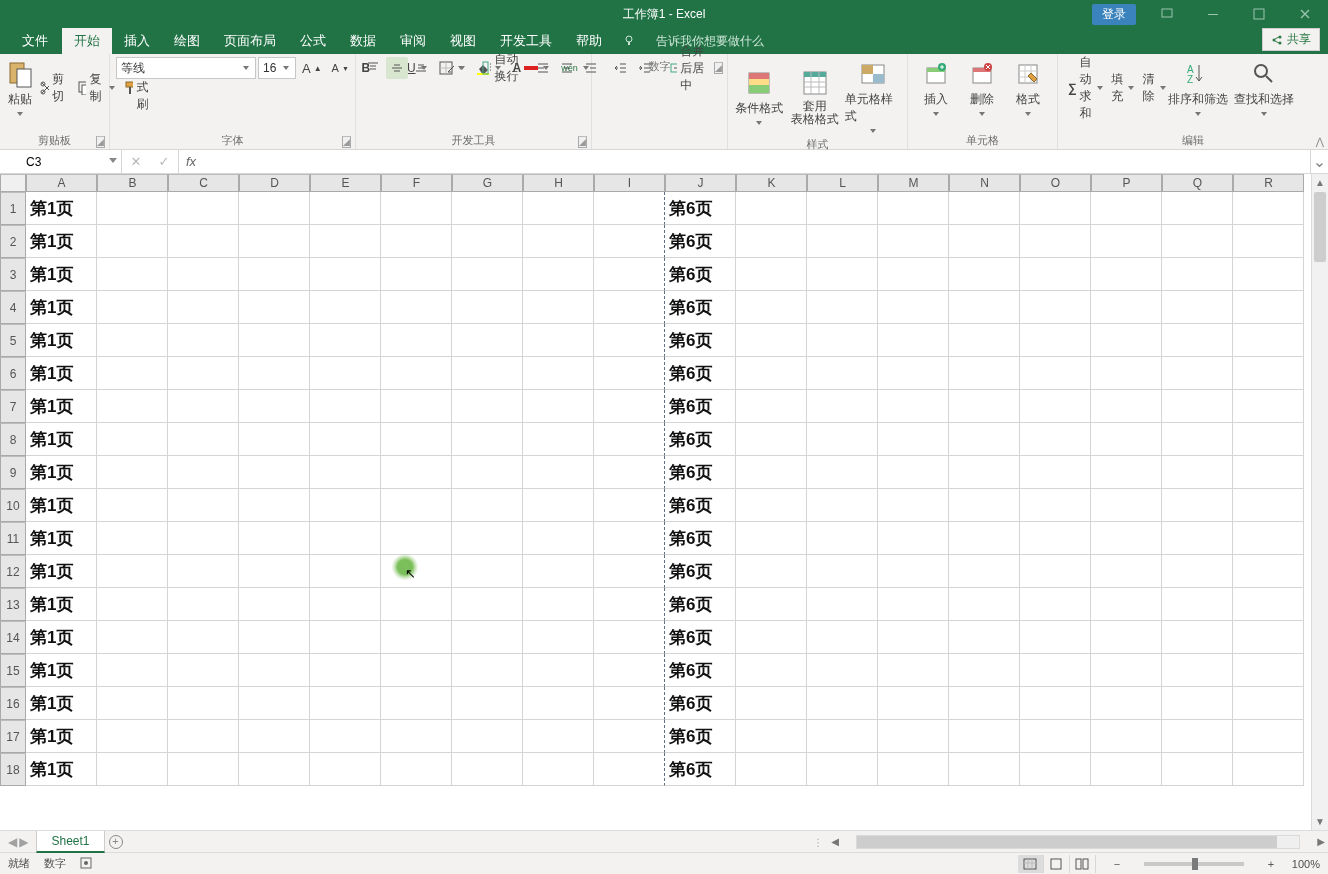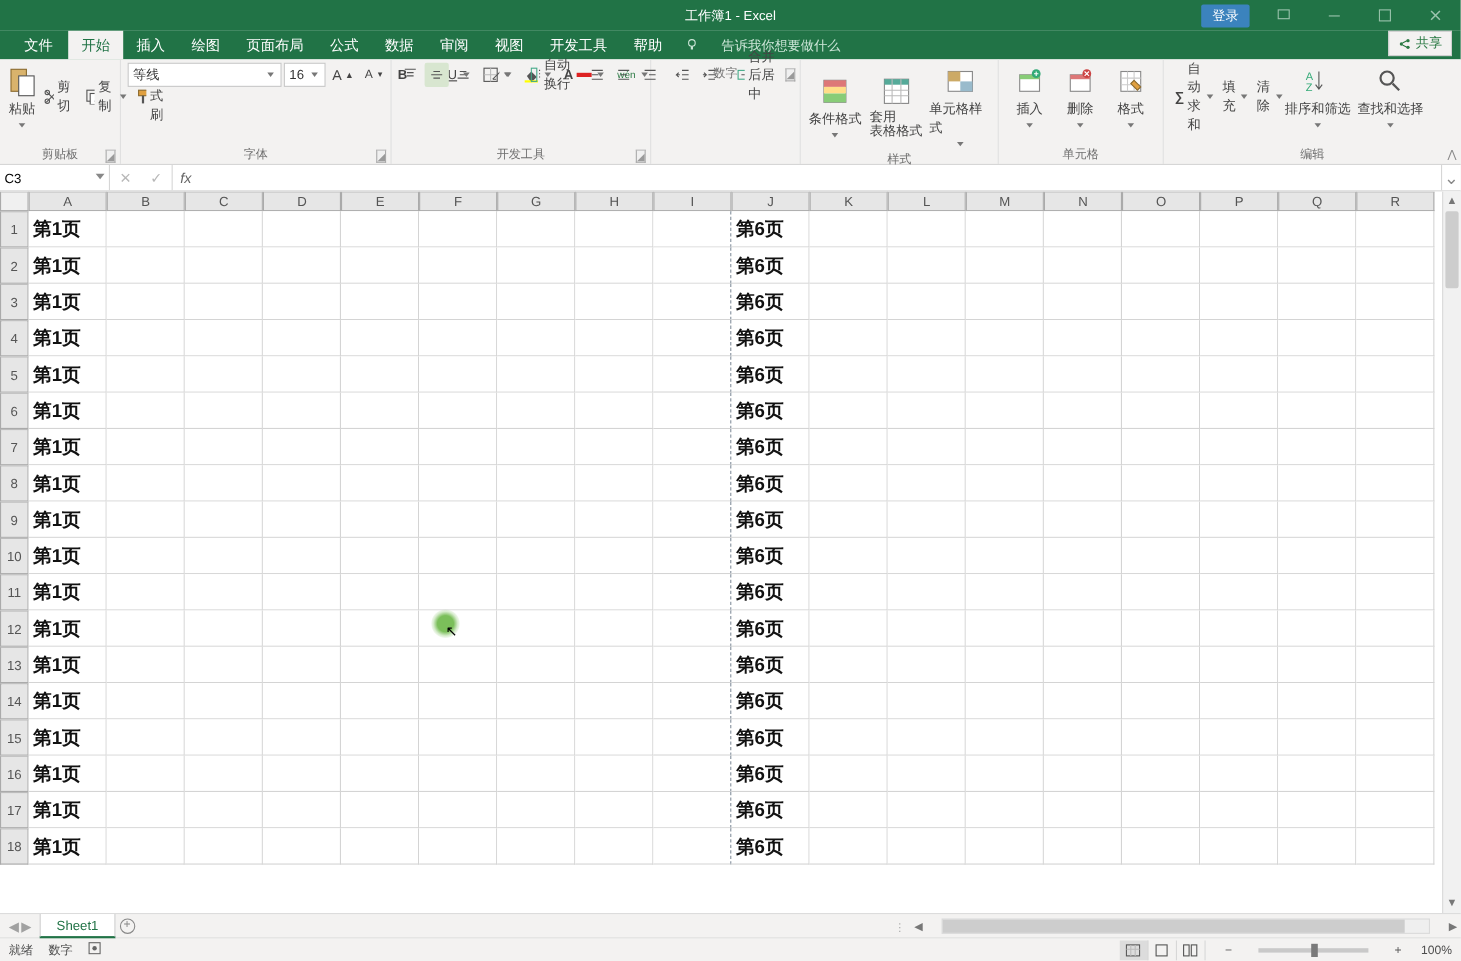--- a/index.html
+++ b/index.html
@@ -52,21 +52,21 @@
   .row { display:flex; align-items:center; gap:2px; }
   .sbtn { height:22px; min-width:22px; padding:0 4px; display:flex; align-items:center; justify-content:center; border-radius:2px; color:#444; font-size:12px; gap:3px;}
   .bigbtn { display:flex; flex-direction:column; align-items:center; justify-content:flex-start; width:44px; font-size:12px; color:#444; gap:2px; padding-top:2px;}
   .bigbtn .ico{ width:28px; height:30px; display:flex; align-items:center; justify-content:center;}
   .dd{ width:8px; height:8px; margin-left:2px; position:relative;}
   .dd::after{content:""; position:absolute; left:0; top:2px; border-left:3px solid transparent; border-right:3px solid transparent; border-top:4px solid #777;}
   .field { height:22px; background:#fff; border:1px solid #c7c7c7; font-size:12px; padding:0 4px; display:flex; align-items:center; color:#333;}
   .collapse-caret{ position:absolute; right:4px; bottom:2px; font-size:10px; color:#888;}
 
   
-  .formula-bar { height:24px; display:flex; align-items:stretch; border-bottom:1px solid var(--ribbon-border); background:#fff; }
+  .formula-bar { height:24px; display:flex; align-items:stretch; border-bottom:1px solid var(--ribbon-border); background:#fff;padding-left:22px; }
   .name-box { width:100px; border-right:1px solid var(--ribbon-border); display:flex; align-items:center; padding:0 4px; font-size:12px; position:relative;}
   .name-box .dd2{ position:absolute; right:4px; top:8px; border-left:4px solid transparent;border-right:4px solid transparent;border-top:5px solid #888;}
   .fx-btns{ display:flex; align-items:center; border-right:1px solid var(--ribbon-border);}
   .fx-btns span{ width:28px; text-align:center; color:#b8b8b8; font-size:13px;}
   .fx-label{ width:24px; display:flex; align-items:center; justify-content:center; font-style:italic; color:#666; font-size:13px;}
   .fx-input{ flex:1; padding:0 6px; font-size:12px; display:flex; align-items:center;}
   .fx-expand{ width:18px; display:flex; align-items:center; justify-content:center; color:#888; border-left:1px solid var(--ribbon-border);}
 
   
   .grid-wrap { flex:1; display:flex; overflow:hidden; position:relative;}
@@ -362,21 +362,21 @@
             <span class="dd"></span>
       </div>
       <div class="bigbtn" style="width:60px">
         <div class="ico">
               <svg width="26" height="26">
                 <rect x="2" y="2" width="22" height="22" fill="#fff" stroke="#888"></rect>
                 <rect x="2" y="2" width="22" height="5" fill="#5a9"></rect>
                 <path d="M2 12h22M2 17h22M9 2v22M17 2v22" stroke="#bbb"></path>
               </svg>
             </div>
-        <span style="white-space:pre; text-align:left; line-height:1.1">套用
+        <span style="white-space:pre; text-align:center; line-height:1.1">套用
 表格格式</span>
       </div>
       <div class="bigbtn" style="width:60px">
         <div class="ico">
               <svg width="26" height="26">
                 <rect x="2" y="4" width="22" height="18" fill="#fff" stroke="#888"></rect>
                 <rect x="2" y="4" width="11" height="9" fill="#ca6"></rect>
                 <rect x="13" y="13" width="11" height="9" fill="#9bc"></rect>
               </svg>
             </div>

